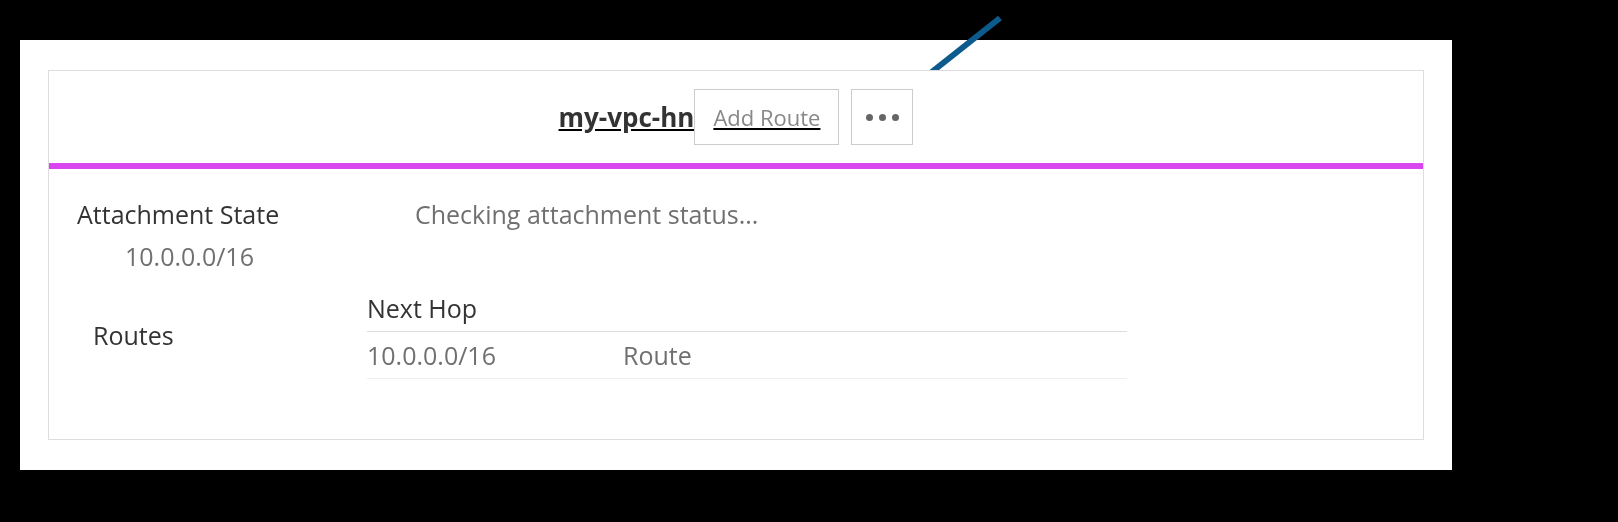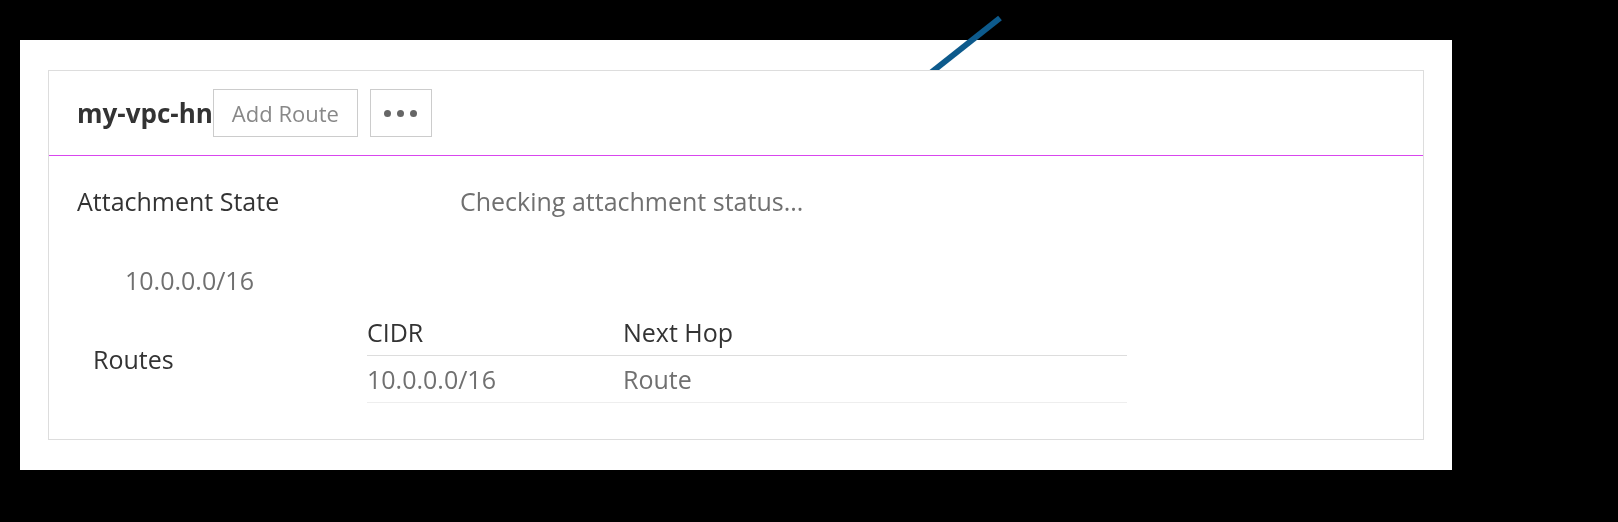--- a/index.html
+++ b/index.html
@@ -28,36 +28,37 @@
       left: 28px;
       top: 30px;
       right: 28px;
       bottom: 30px;
       border: 1px solid #ddd;
       background: #fff;
     }
     .card-header {
       display: flex;
       align-items: center;
-      justify-content: flex-start;
+      justify-content: center;
       padding: 18px 28px 18px 28px;
-      border-bottom: 1px solid #d946ef;
+      border-bottom: 6px solid #d946ef;
+      text-decoration: underline;
     }
     .card-title {
       font-size: 26px;
       font-weight: 700;
       color: #333;
     }
     .header-actions {
       display: flex;
       align-items: center;
       gap: 12px;
     }
     .btn {
-      height: 48px;
+      height: 56px;
       border: 1px solid #ccc;
       background: #fff;
       font-size: 22px;
       color: #888;
       padding: 0 18px;
       display: flex;
       align-items: center;
       justify-content: center;
       cursor: pointer;
       font-family: inherit;
@@ -77,21 +78,20 @@
       background: #666;
     }
     .card-body {
       padding: 28px 28px 28px 28px;
     }
     .info-grid {
       display: grid;
       grid-template-columns: 290px 1fr;
       row-gap: 8px;
       font-size: 25px;
-      gap: 45px;
     }
     .label {
       color: #333;
     }
     .value {
       color: #707070;
       margin-left: 48px;
     }
     .routes-row {
       display: grid;
@@ -163,21 +163,20 @@
       <div class="info-grid">
         <div class="label">Attachment State</div>
         <div class="value">Checking attachment status...</div>
         <div class="value">10.0.0.0/16</div>
       </div>
 
       <div class="routes-row">
         <div class="routes-label">Routes</div>
         <div class="routes-table">
           <div class="routes-header">
-            <div>CIDR</div>
             <div>Next Hop</div>
           </div>
           <div class="route-row">
             <div>10.0.0.0/16</div>
             <div>Route</div>
           </div>
         </div>
       </div>
     </div>
   </div>

